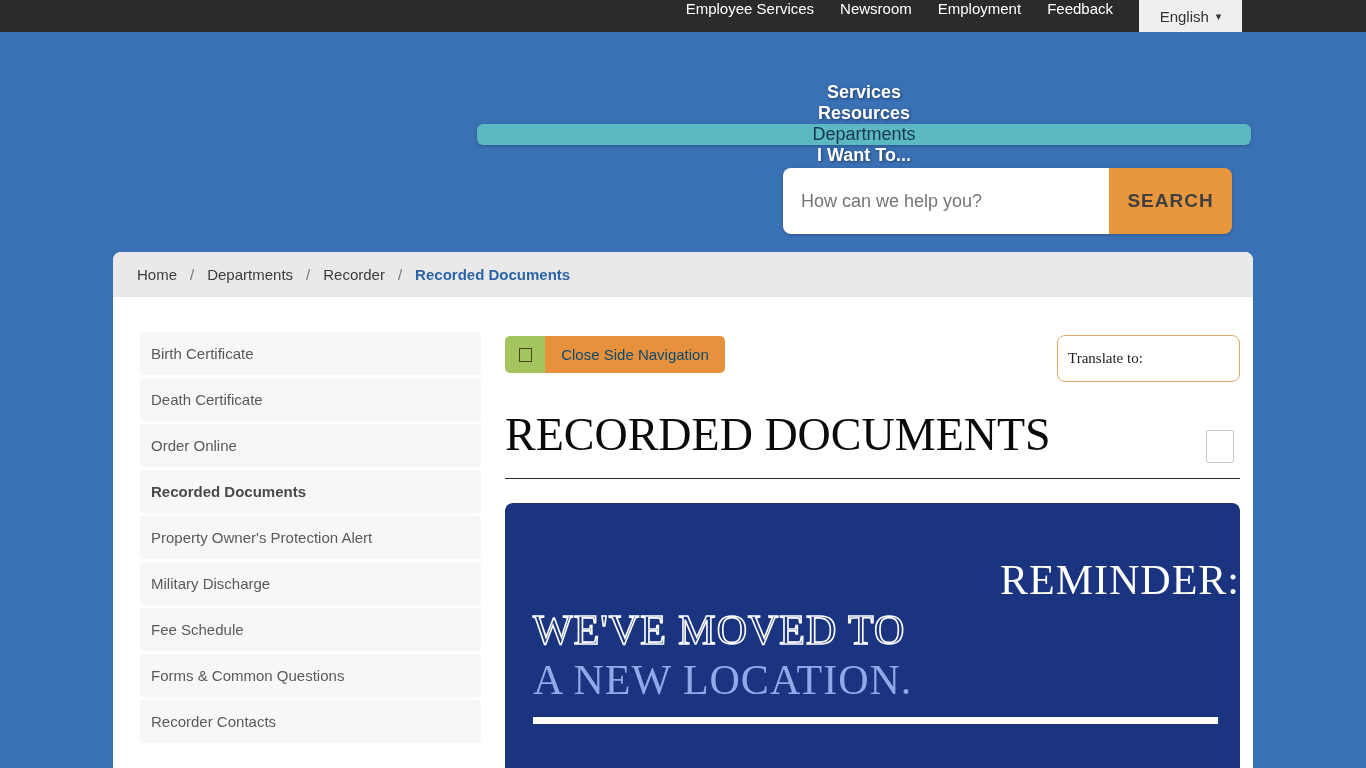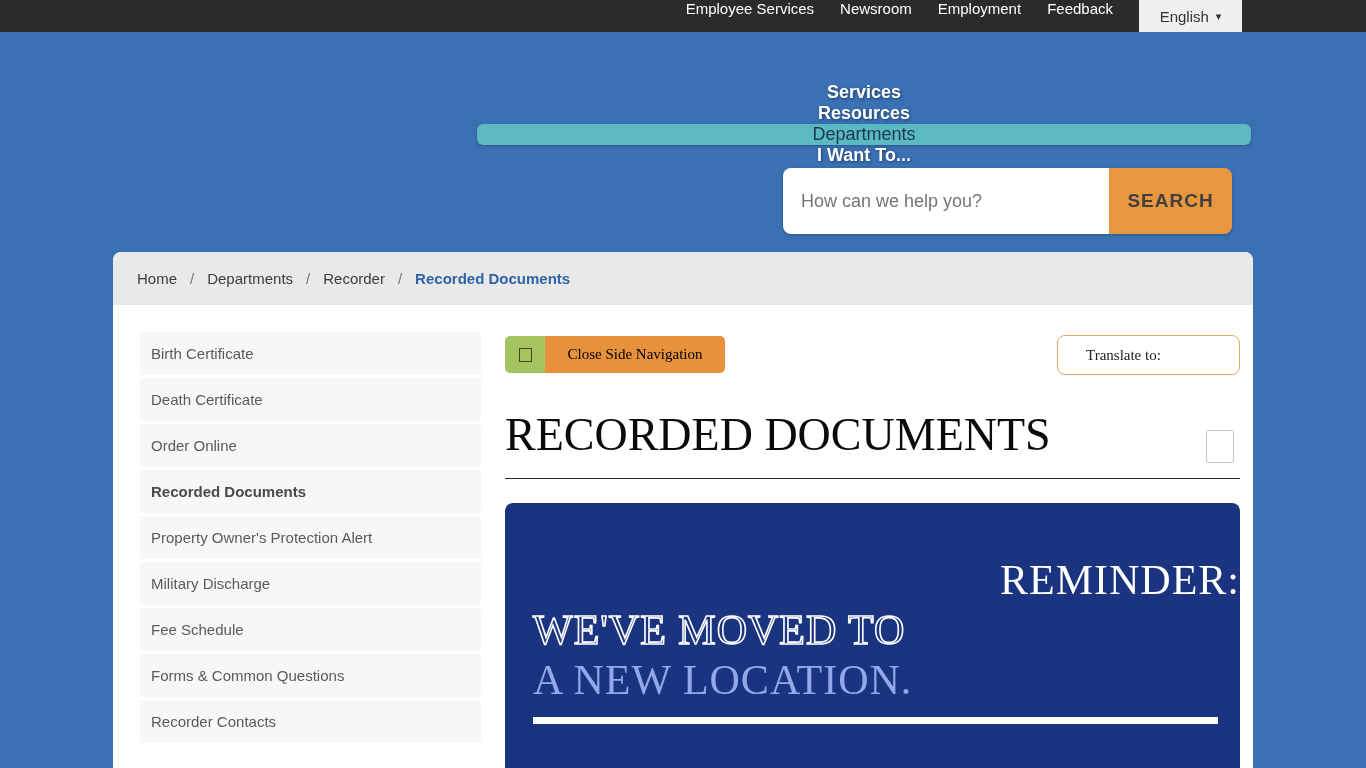--- a/index.html
+++ b/index.html
@@ -65,21 +65,21 @@
     font-family: "Liberation Sans", sans-serif;
   }
 
   
   .card {
     position: absolute; top: 252px; left: 113px; width: 1140px; height: 516px;
     background: #fff; border-radius: 8px 8px 0 0; overflow: hidden;
   }
 
   .breadcrumb {
-    width: 100%; height: 53px; background: #e9e9e9; border-radius: 8px 8px 0 0;
+    width: 100%; height: 45px; background: #e9e9e9; border-radius: 8px 8px 0 0;
     display: flex; align-items: center; padding-left: 24px; gap: 13px;
     font-size: 15px; color: #3c3c3c;
   }
   .breadcrumb .crumb { cursor: pointer; color: #3c3c3c; text-decoration: none; }
   .breadcrumb .sep { color: #777; }
   .breadcrumb .current { color: #2d64a7; font-weight: 700; }
 
   
   .sidebar { position: absolute; left: 27px; top: 80px; width: 341px; }
   .side-item {
@@ -98,29 +98,29 @@
     border: none; padding: 0; background: none;
   }
   .close-nav-btn .green-seg {
     width: 40px; background: #a3c45f;
     display: flex; align-items: center; justify-content: center;
   }
   .close-nav-btn .sq-icon {
     width: 13px; height: 14px; border: 1px solid #4f3f20; background: transparent;
   }
   .close-nav-btn .orange-seg {
-    flex: 1; background: #e8913d; color: #000000; font-size: 15px;
+    flex: 1; background: #e8913d; color: #0c4a6e; font-size: 15px;
     display: flex; align-items: center; justify-content: center;
-    font-family: Liberation Serif, serif;
+    font-family: Liberation Sans, sans-serif;
   }
 
   .translate-box {
-    position: absolute; right: 0; top: 83px; width: 183px; height: 40px;
+    position: absolute; right: 0; top: 83px; width: 183px; height: 47px;
     background: #fff; border: 1px solid #dfa968; border-radius: 8px;
-    display: flex; align-items: center; padding-left: 28px;
+    display: flex; align-items: center; padding-left: 10px;
     font-family: "Liberation Serif", serif; font-size: 15px; color: #222;
     cursor: pointer;
   }
 
   .page-title {
     position: absolute; left: 0; top: 156px;
     font-family: "Liberation Serif", serif; font-weight: 400;
     font-size: 46px; color: #0a0a0a; letter-spacing: 0px; white-space: nowrap;
   }
   .title-img-placeholder {

